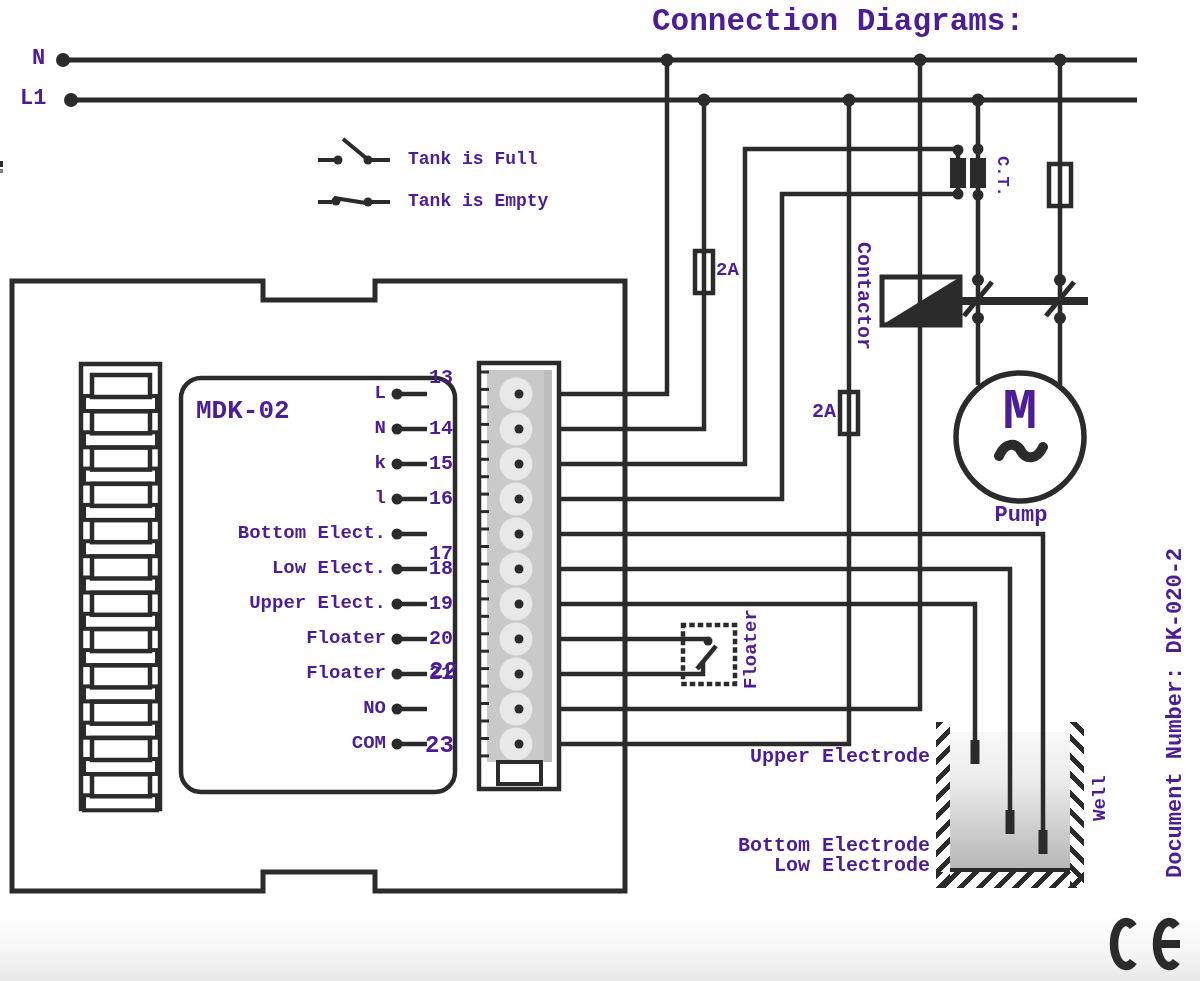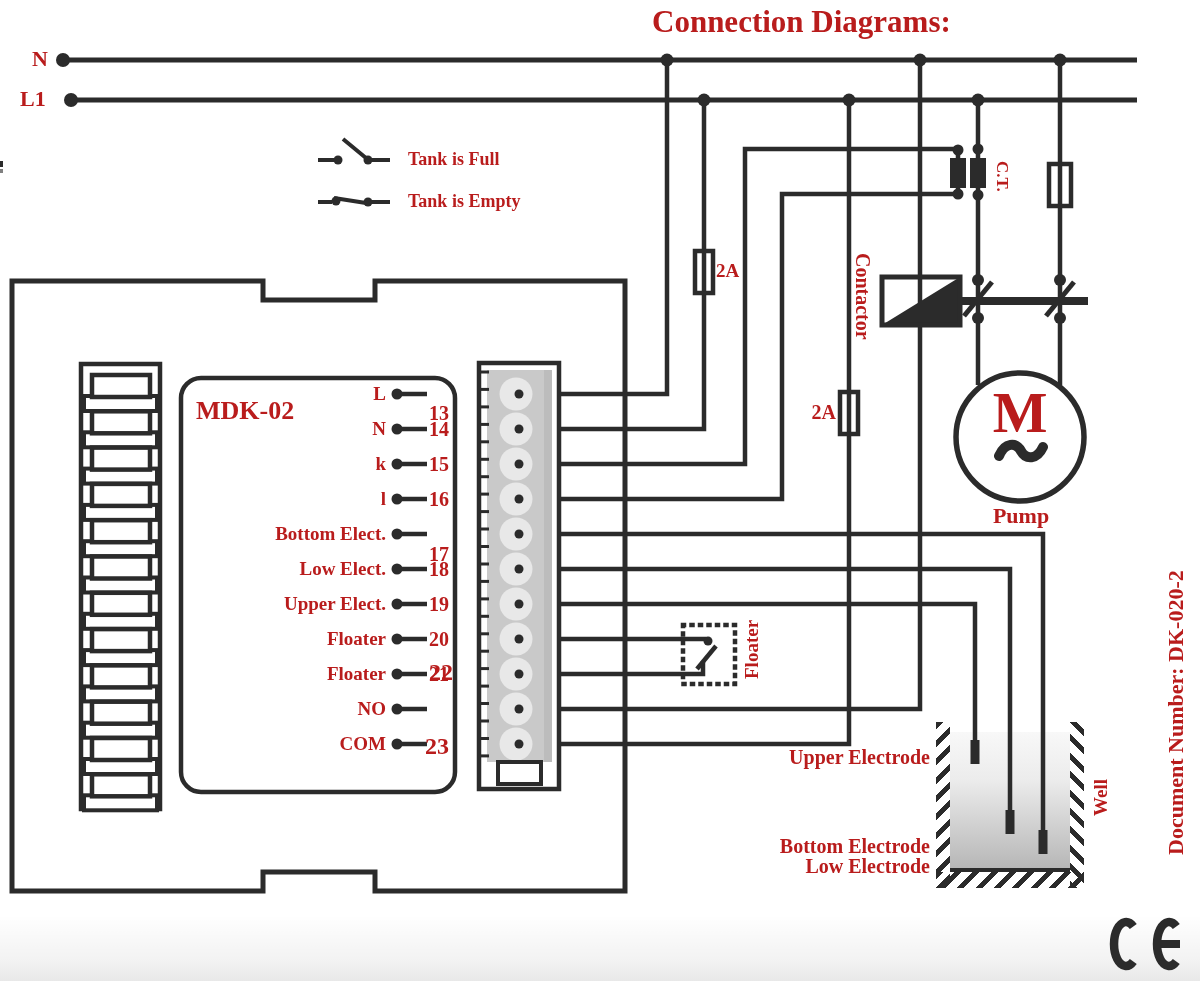--- a/index.html
+++ b/index.html
@@ -1,17 +1,17 @@
 <!DOCTYPE html>
 <html><head>
 <meta charset="utf-8">
 <style>
   html,body{margin:0;padding:0;background:#fff;}
   .canvas{position:relative;width:1200px;height:981px;background:#ffffff;overflow:hidden;
-          font-family:Liberation Serif, serif;font-weight:bold;color:#b91c1c;}
+          font-family:Liberation Mono, monospace;font-weight:bold;color:#4c1d95;}
   .lbl{position:absolute;white-space:nowrap;line-height:1;}
   .vdown{writing-mode:vertical-rl;display:flex;align-items:center;justify-content:center;}
   .vup{writing-mode:vertical-rl;transform:rotate(180deg);display:flex;align-items:center;justify-content:center;}
   .hatchL{position:absolute;background:repeating-linear-gradient(135deg,#2b2b2b 0 5px,transparent 5px 13px);}
   .hatchR{position:absolute;background:repeating-linear-gradient(45deg,#2b2b2b 0 5px,transparent 5px 13px);}
   .water{position:absolute;left:950px;top:732px;width:120px;height:136px;
          background:linear-gradient(180deg,#f8f8f8 0%,#ececec 35%,#b7b7b7 100%);
          border-bottom:4px solid #2b2b2b;}
   .fade{position:absolute;left:0;top:915px;width:1200px;height:66px;
         background:linear-gradient(180deg,rgba(0,0,0,0) 0%,rgba(0,0,0,0.05) 70%,rgba(0,0,0,0.09) 100%);}
@@ -261,21 +261,21 @@
   <div class="lbl vup" style="left:1086px;top:770px;width:28px;height:56px;font-size:19px;">Well</div>
 
   <div class="lbl" style="left:726px;top:747px;width:204px;text-align:right;font-size:20px;">Upper Electrode</div>
   <div class="lbl" style="left:726px;top:856px;width:204px;text-align:right;font-size:20px;">Low Electrode</div>
   <div class="lbl" style="left:726px;top:836px;width:204px;text-align:right;font-size:20px;">Bottom Electrode</div>
 
   <div class="lbl vup" style="left:1159px;top:541px;width:34px;height:344px;font-size:22px;">Document Number: DK-020-2</div>
 
   <div id="rows-text">
       <div class="lbl" style="left: 180px; top: 384px; width: 206px; text-align: right; font-size: 19px;">L</div>
-      <div class="lbl" style="left: 429px; top: 403px; font-size: 20px;">13</div>
+      <div class="lbl" style="left: 429px; top: 368px; font-size: 20px;">13</div>
       <div class="lbl" style="left: 180px; top: 419px; width: 206px; text-align: right; font-size: 19px;">N</div>
       <div class="lbl" style="left: 429px; top: 419px; font-size: 20px;">14</div>
       <div class="lbl" style="left: 180px; top: 454px; width: 206px; text-align: right; font-size: 19px;">k</div>
       <div class="lbl" style="left: 429px; top: 454px; font-size: 20px;">15</div>
       <div class="lbl" style="left: 180px; top: 489px; width: 206px; text-align: right; font-size: 19px;">l</div>
       <div class="lbl" style="left: 429px; top: 489px; font-size: 20px;">16</div>
       <div class="lbl" style="left: 180px; top: 524px; width: 206px; text-align: right; font-size: 19px;">Bottom Elect.</div>
       <div class="lbl" style="left: 429px; top: 544px; font-size: 20px;">17</div>
       <div class="lbl" style="left: 180px; top: 559px; width: 206px; text-align: right; font-size: 19px;">Low Elect.</div>
       <div class="lbl" style="left: 429px; top: 559px; font-size: 20px;">18</div>

